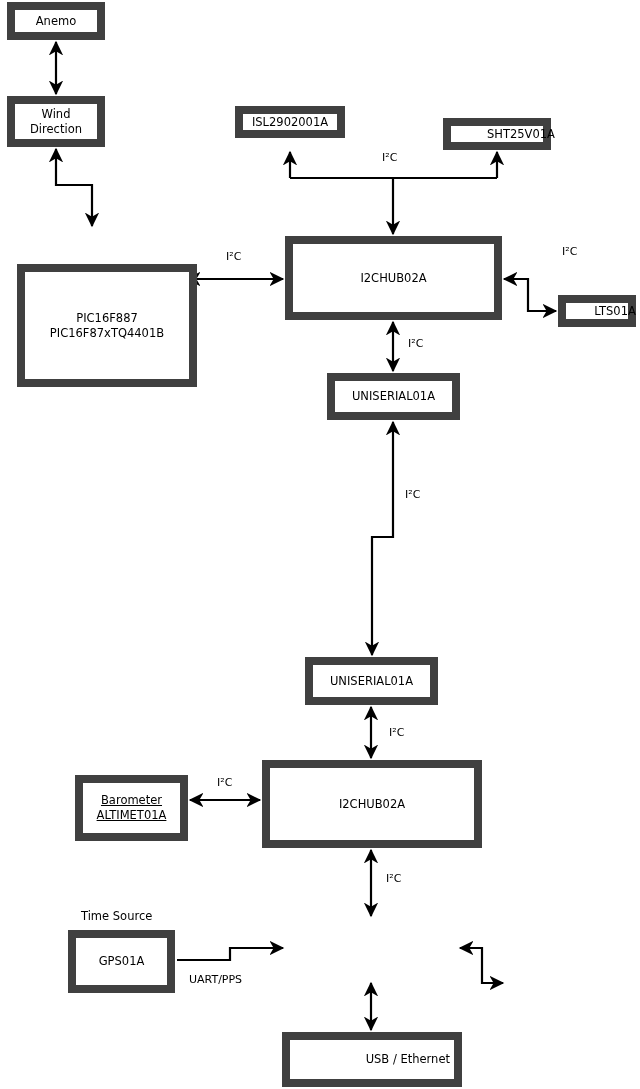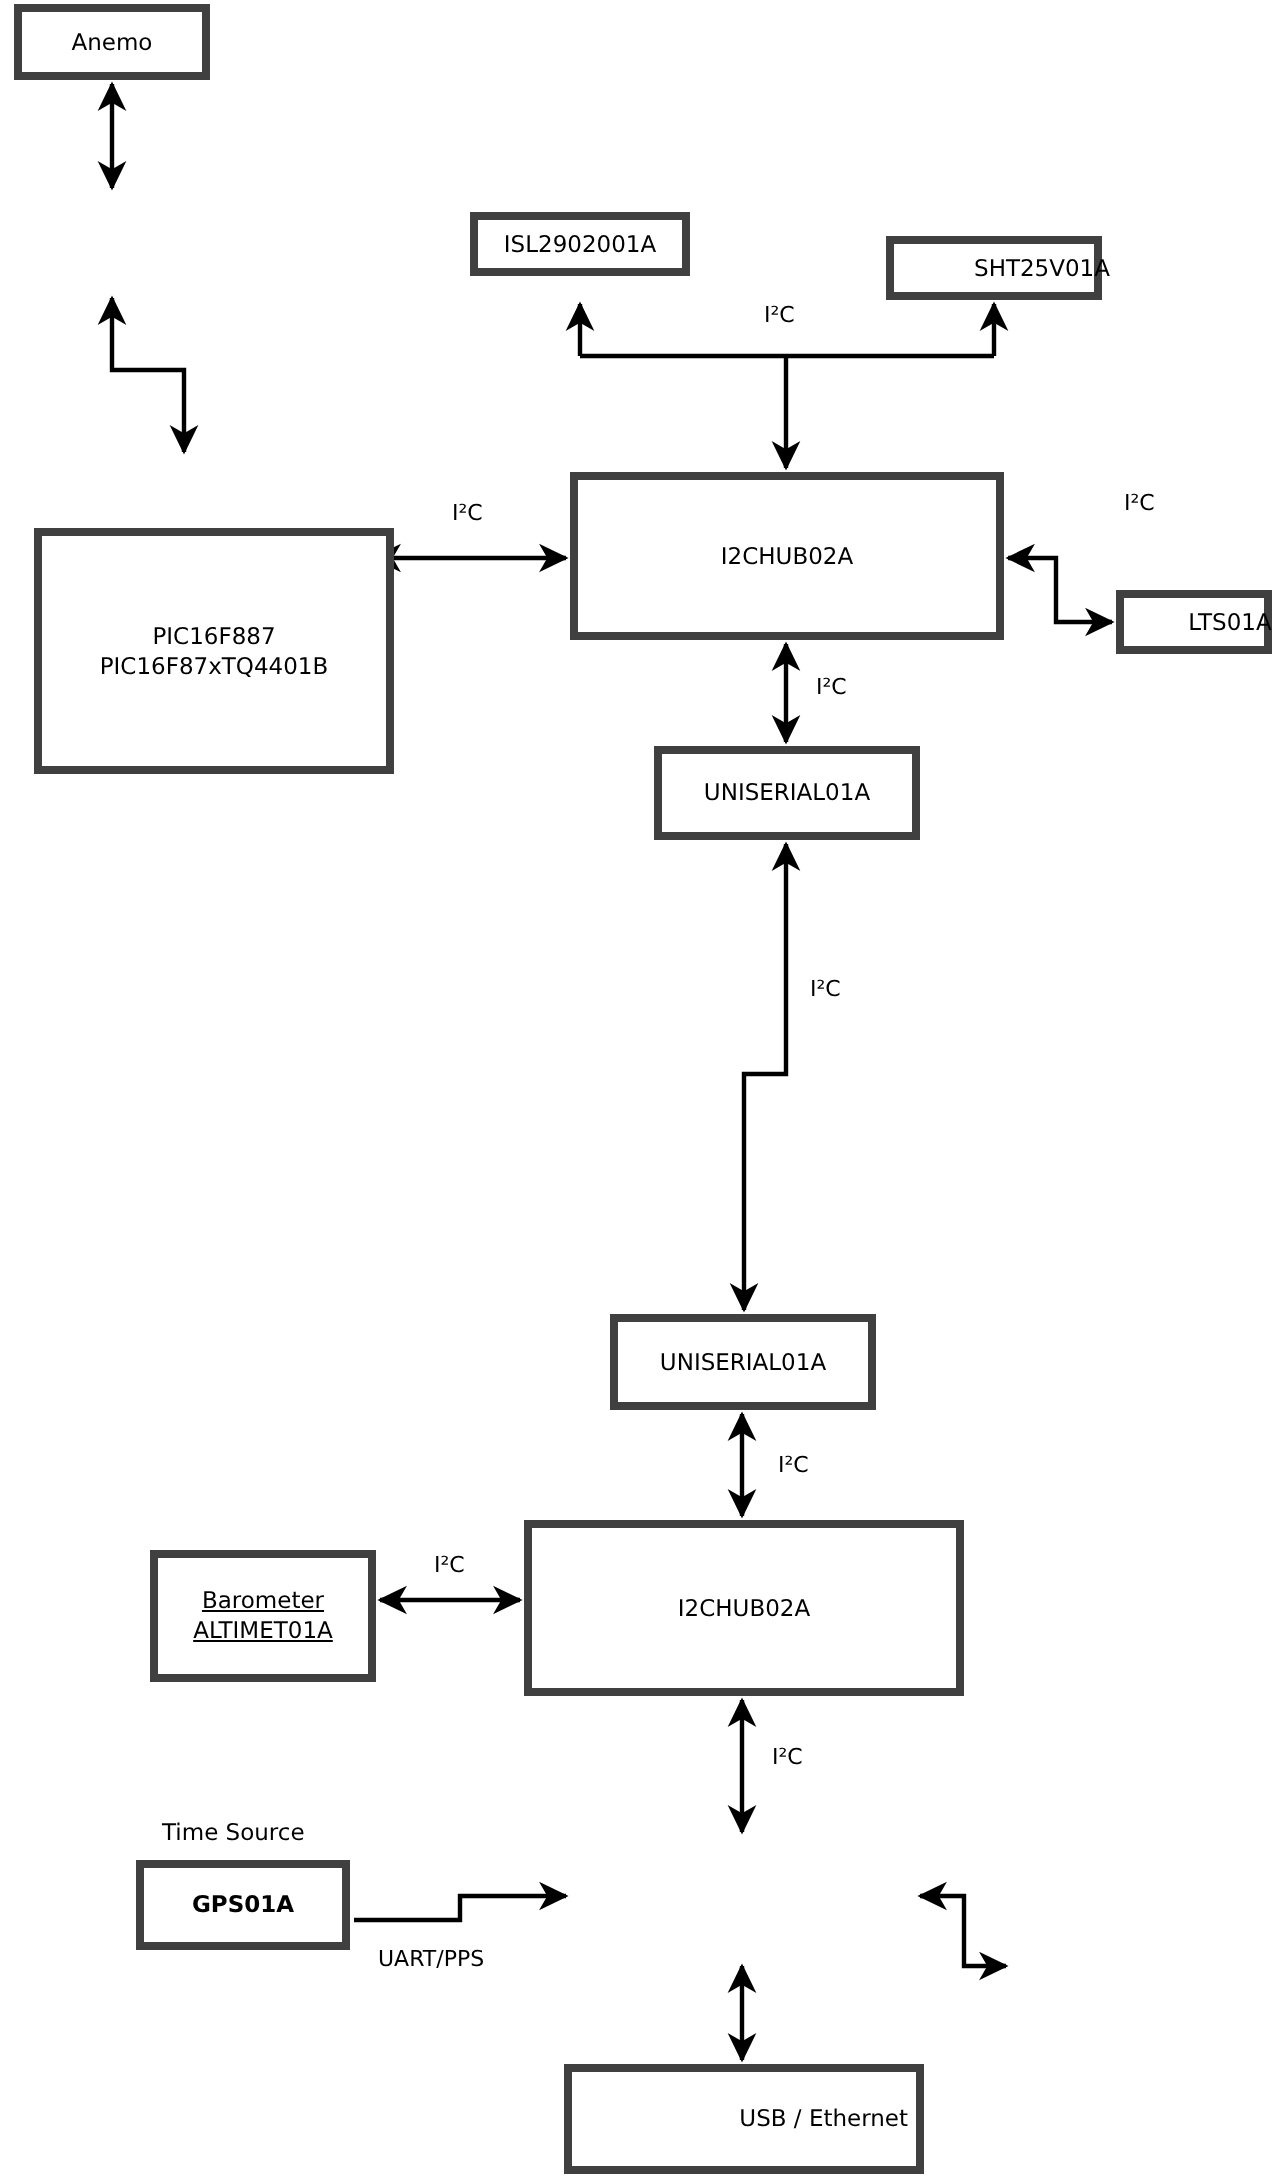--- a/index.html
+++ b/index.html
@@ -21,21 +21,21 @@
     left: 0;
     top: 0;
     width: 640px;
     height: 1089px;
     pointer-events: none;
   }
   .node {
     position: absolute;
     box-sizing: border-box;
     background: #ffffff;
-    border: 4px solid #404040;
+    border: 8px solid #404040;
     display: flex;
     align-items: center;
     justify-content: center;
     text-align: center;
     color: #000000;
     font-size: 11.5px;
     line-height: 1.28;
     z-index: 2;
   }
   .node .node-label {
@@ -102,20 +102,24 @@
       <path d="M 460 948 L 482 948 L 482 983 L 503 983" marker-start="url(#ah)" marker-end="url(#ah)"></path>
 
       <line x1="371" y1="983" x2="371" y2="1030" marker-start="url(#ah)" marker-end="url(#ah)"></line>
     </g>
   </svg>
 
   <div class="node" style="left:7px; top:2px; width:98px; height:38px;">
     <span class="node-label">Anemo</span>
   </div>
 
+  <div class="node" style="left:7px; top:96px; width:98px; height:51px;">
+    <span class="node-label">Wind
+Direction</span>
+  </div>
 
   <div class="node" style="left:17px; top:228px; width:180px; height:123px;margin-top:36px;">
     <span class="node-label">PIC16F887
 PIC16F87xTQ4401B</span>
   </div>
 
   <div class="node" style="left:235px; top:106px; width:110px; height:32px;">
     <span class="node-label">ISL2902001A</span>
   </div>
 
@@ -141,21 +145,21 @@
 
   <div class="node" style="left:262px; top:760px; width:220px; height:88px;">
     <span class="node-label">I2CHUB02A</span>
   </div>
 
   <div class="node" style="left:75px; top:775px; width:113px; height:66px;text-decoration:underline;">
     <span class="node-label">Barometer
 ALTIMET01A</span>
   </div>
 
-  <div class="node" style="left:68px; top:930px; width:107px; height:45px;font-weight:bold;">
+  <div class="node" style="left:68px; top:930px; width:107px; height:63px;">
     <span class="node-label">GPS01A</span>
   </div>
 
 
 
   <div class="node" style="left:282px; top:1032px; width:180px; height:55px;justify-content:flex-end;">
     <span class="node-label">USB / Ethernet</span>
   </div>
 
   <div class="free-label" style="left:81px; top:911px;">Time Source</div>

